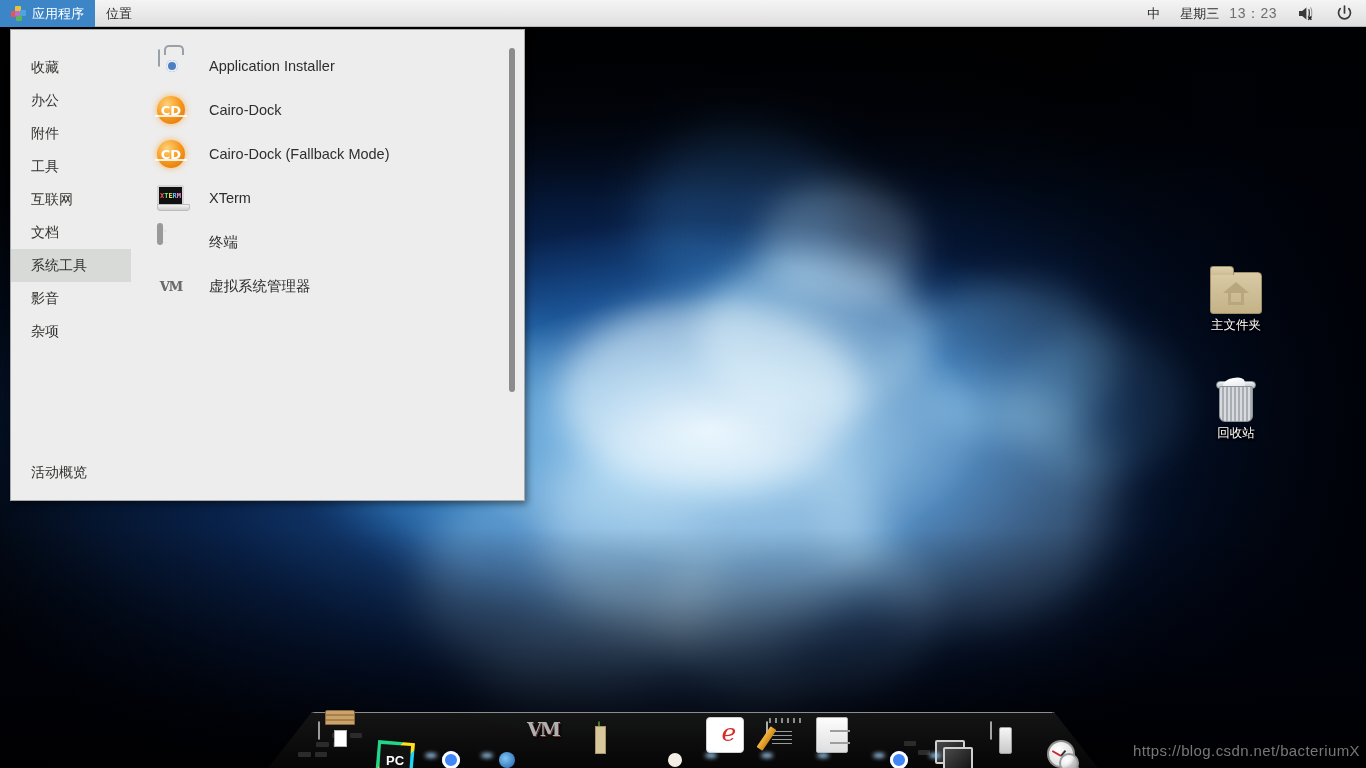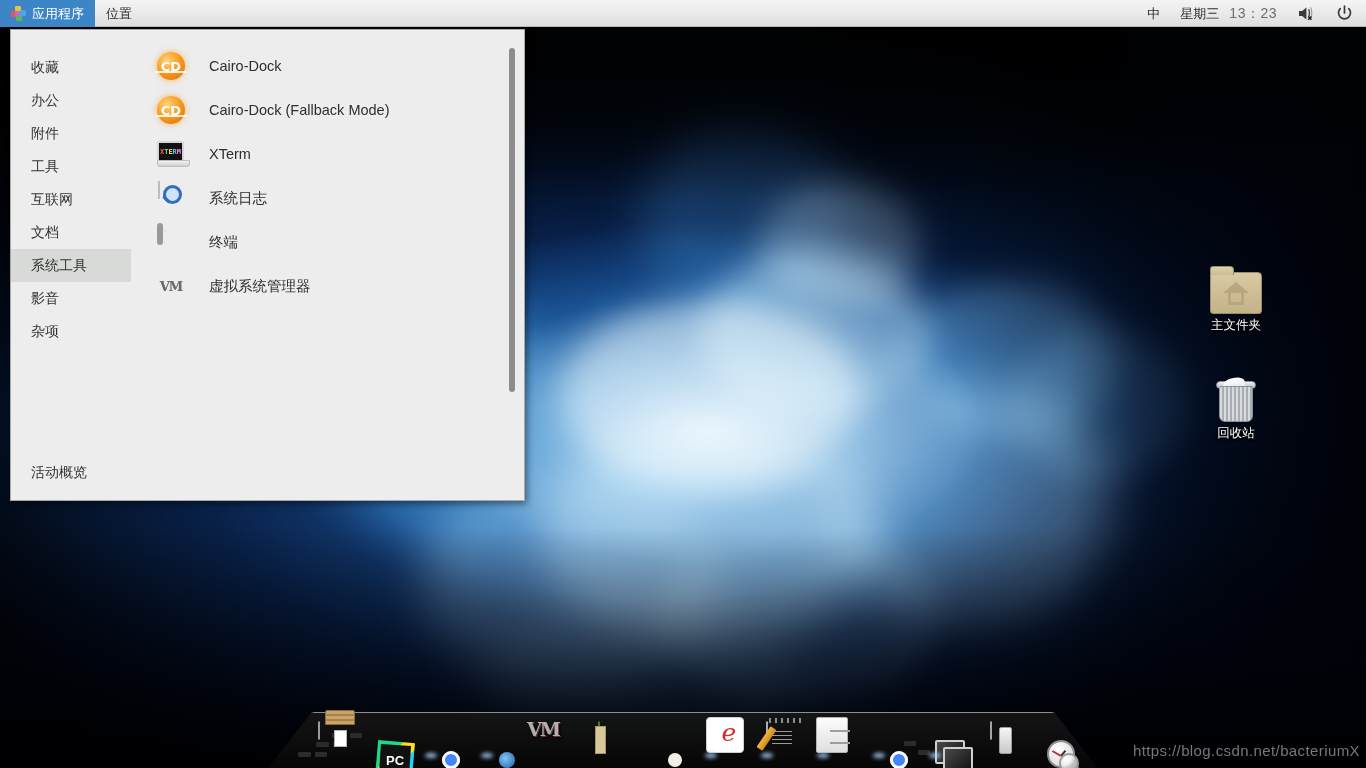--- a/index.html
+++ b/index.html
@@ -423,20 +423,24 @@
     <div class="cat"><span>互联网</span></div>
     <div class="cat"><span>文档</span></div>
     <div class="cat sel"><span>系统工具</span></div>
     <div class="cat"><span>影音</span></div>
     <div class="cat"><span>杂项</span></div>
     <div class="overview"><span>活动概览</span></div>
   </div>
 
   <div id="applist">
 
+    <div class="app">
+      <span class="ico"><span class="ic-appinst"></span></span>
+      <span class="lbl">Application Installer</span>
+    </div>
 
 
     <div class="app">
       <span class="ico">
           <span class="ic-cairo">CD</span>
         </span>
       <span class="lbl">Cairo-Dock</span>
     </div>
 
     <div class="app">
@@ -452,24 +456,20 @@
             <span class="xt" style="color:#ff5c5c">X</span>
             <span class="xt" style="color:#5cff8a">T</span>
             <span class="xt" style="color:#ffe45c">E</span>
             <span class="xt" style="color:#5cc8ff">R</span>
             <span class="xt" style="color:#ff8ae0">M</span>
           </span>
       </span>
       <span class="lbl">XTerm</span>
     </div>
 
-    <div class="app">
-      <span class="ico"><span class="ic-syslog"></span></span>
-      <span class="lbl">系统日志</span>
-    </div>
 
 
     <div class="app">
       <span class="ico"><span class="ic-term"></span></span>
       <span class="lbl">终端</span>
     </div>
 
     <div class="app">
       <span class="ico">
           <span class="ic-vmm">VM</span>

